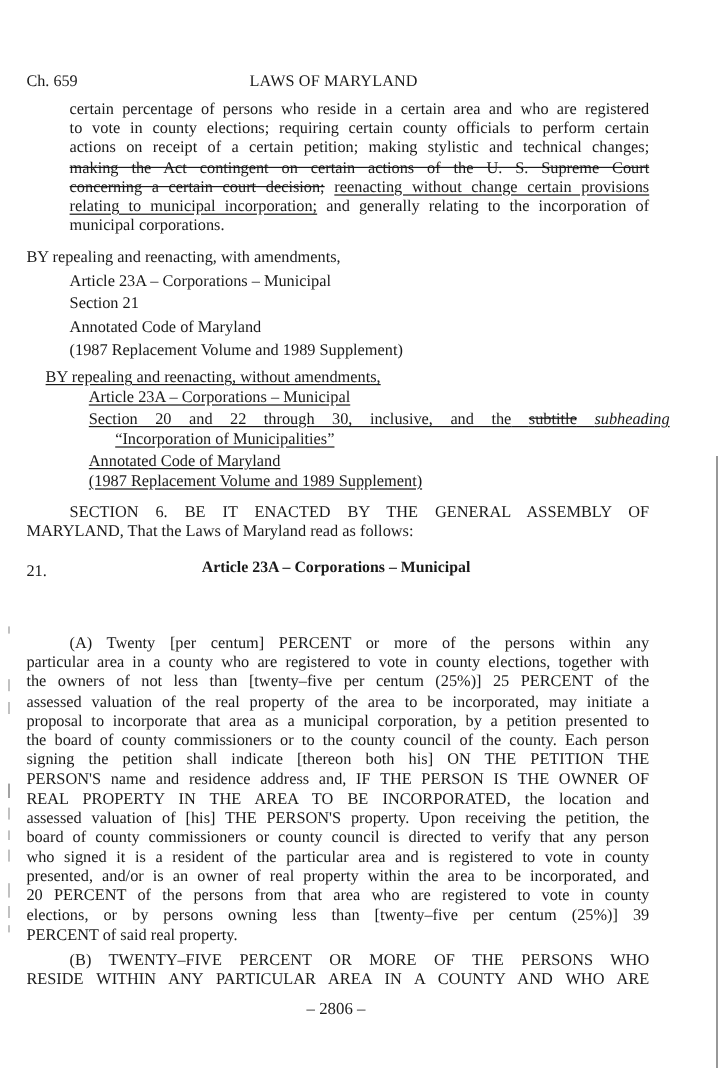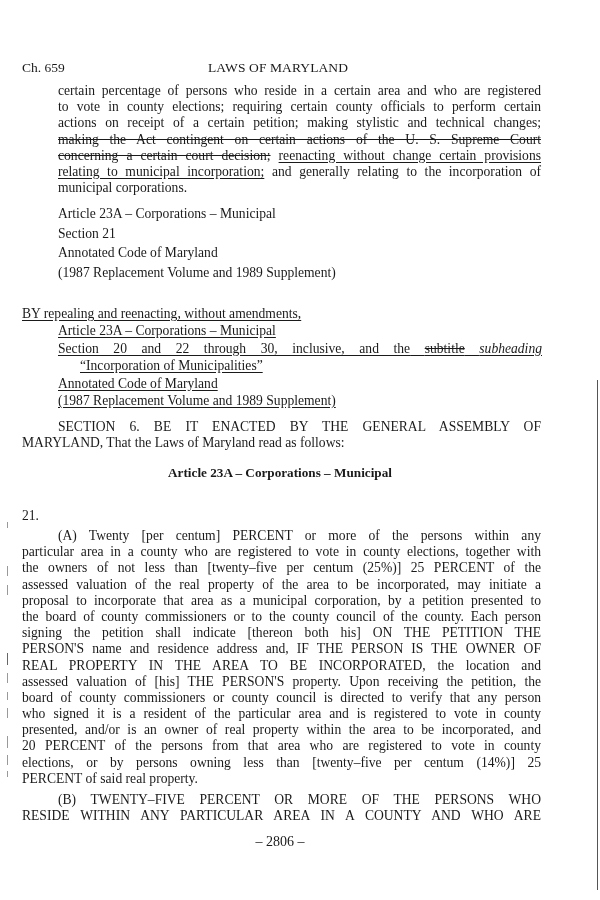--- a/index.html
+++ b/index.html
@@ -50,40 +50,40 @@
     .strike { text-decoration: line-through; }
     .ul { text-decoration: underline; text-underline-offset: 2px; }
     .ital { font-style: italic; }
 
     .title-intro { left: 58px; top: 83px; width: 483px; }
 
     .by1 { left: 22px; top: 204px; }
     .by1 .indent { padding-left: 36px; }
     .by1 .line { height: 19.6px; line-height: 19.6px; }
 
-    .by2 { left: 22px; top: 305px; width: 520px; }
+    .by2 { left: 38px; top: 305px; width: 520px; }
     .by2 .line { height: 17.4px; line-height: 17.4px; }
     .by2 .indent { padding-left: 36px; }
     .by2 .indent2 { padding-left: 58px; }
 
     .section1 { left: 22px; top: 419px; width: 519px; }
     .section1 .first { padding-left: 36px; }
 
     .art-heading {
       position: absolute;
       top: 465px;
       left: 0; width: 560px;
       text-align: center;
       font-weight: bold;
       font-size: 13.2px;
       font-family: "Liberation Serif", serif;
     }
     .secnum {
       position: absolute;
-      left: 22px; top: 508px;
+      left: 22px; top: 468px;
       font-size: 13.6px;
       font-family: Liberation Serif, serif;
     }
     .paraA { left: 22px; top: 528px; width: 519px; }
     .paraA .first { padding-left: 36px; }
     .paraB { left: 22px; top: 792px; width: 519px; }
     .paraB .first { padding-left: 36px; }
 
     .pagenum {
       position: absolute;
@@ -119,20 +119,21 @@
     <span class="line justify">certain percentage of persons who reside in a certain area and who are registered</span>
     <span class="line justify">to vote in county elections; requiring certain county officials to perform certain</span>
     <span class="line justify">actions on receipt of a certain petition; making stylistic and technical changes;</span>
     <span class="line justify strike">making the Act contingent on certain actions of the U. S. Supreme Court</span>
     <span class="line justify"><span class="strike">concerning a certain court decision;</span> <span class="ul">reenacting without change certain provisions</span></span>
     <span class="line justify"><span class="ul">relating to municipal incorporation;</span><span> and generally relating to the incorporation of</span></span>
     <span class="line">municipal corporations.</span>
   </div>
 
   <div class="block by1">
+    <span class="line">BY repealing and reenacting, with amendments,</span>
     <span class="line indent">Article 23A – Corporations – Municipal</span>
     <span class="line indent">Section 21</span>
     <span class="line indent">Annotated Code of Maryland</span>
     <span class="line indent">(1987 Replacement Volume and 1989 Supplement)</span>
   </div>
 
   <div class="block by2">
     <span class="line ul">BY repealing and reenacting, without amendments,</span>
     <span class="line indent"><span class="ul">Article 23A – Corporations – Municipal</span></span>
     <span class="line indent justify ul"><span>Section 20 and 22 through 30, inclusive, and the</span> <span class="strike">subtitle</span> <span class="ital">subheading</span></span>
@@ -158,21 +159,21 @@
     <span class="line justify">proposal to incorporate that area as a municipal corporation, by a petition presented to</span>
     <span class="line justify">the board of county commissioners or to the county council of the county. Each person</span>
     <span class="line justify">signing the petition shall indicate [thereon both his] ON THE PETITION THE</span>
     <span class="line justify">PERSON'S name and residence address and, IF THE PERSON IS THE OWNER OF</span>
     <span class="line justify">REAL PROPERTY IN THE AREA TO BE INCORPORATED, the location and</span>
     <span class="line justify">assessed valuation of [his] THE PERSON'S property. Upon receiving the petition, the</span>
     <span class="line justify">board of county commissioners or county council is directed to verify that any person</span>
     <span class="line justify">who signed it is a resident of the particular area and is registered to vote in county</span>
     <span class="line justify">presented, and/or is an owner of real property within the area to be incorporated, and</span>
     <span class="line justify">20 PERCENT of the persons from that area who are registered to vote in county</span>
-    <span class="line justify">elections, or by persons owning less than [twenty–five per centum (14%)] 25</span>
+    <span class="line justify">elections, or by persons owning less than [twenty–five per centum (25%)] 39</span>
     <span class="line">PERCENT of said real property.</span>
   </div>
 
   <div class="block paraB">
     <span class="line justify first">(B) TWENTY–FIVE PERCENT OR MORE OF THE PERSONS WHO</span>
     <span class="line justify">RESIDE WITHIN ANY PARTICULAR AREA IN A COUNTY AND WHO ARE</span>
   </div>
 
   <div class="pagenum">– 2806 –</div>
 

